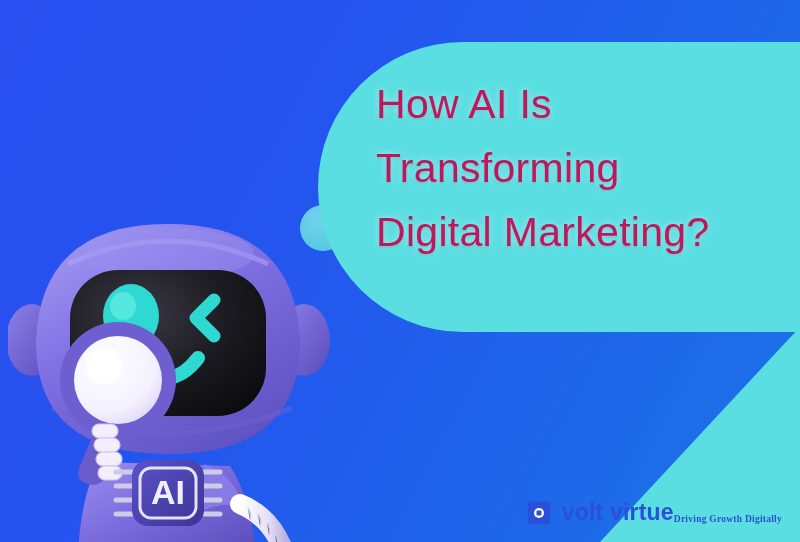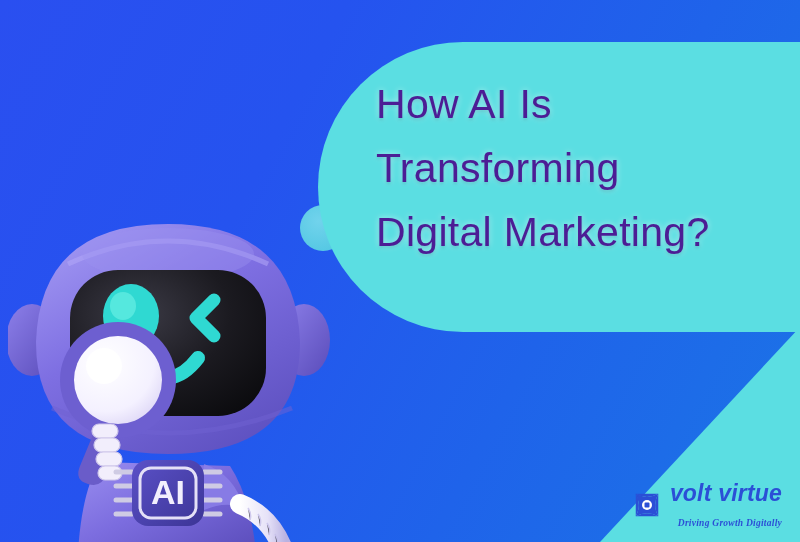--- a/index.html
+++ b/index.html
@@ -31,38 +31,38 @@
     left:318px; top:42px;
     width:500px; height:290px;
     background:#5bdee2;
     border-radius:150px 0 0 150px;
     z-index:4;
   }
   .bubble-title{
     position:absolute;
     left:58px; top:30px;
     width:420px;
-    color:#4c1d95;
+    color:#be185d;
     font-size:41px;
     font-weight:400;
     line-height:64px;
     letter-spacing:0.3px;
     text-shadow:0 0 6px rgba(255,255,255,.55), 0 2px 3px rgba(0,90,110,.22);
     white-space:pre-line;
   }
 
   
   .logo{
     position:absolute;
     right:18px; bottom:14px;
     display:flex; align-items:center; gap:8px;
     z-index:6;
   }
   .logo-mark{ width:30px; height:30px; flex:none; }
-  .logo-text{ display:flex; flex-direction:column; line-height:1;font-style:italic; }
+  .logo-text{ display:flex; flex-direction:row; line-height:1; }
   .logo-name{
     color:#2b4fd6; font-size:23px; font-weight:700;
     letter-spacing:.2px;
   }
   .logo-tagline{
     color:#2b4fd6; font-size:9.5px; font-weight:600;
     font-family:"Liberation Serif", serif;
     letter-spacing:.25px; margin-top:14px; text-align:right;
   }
 

